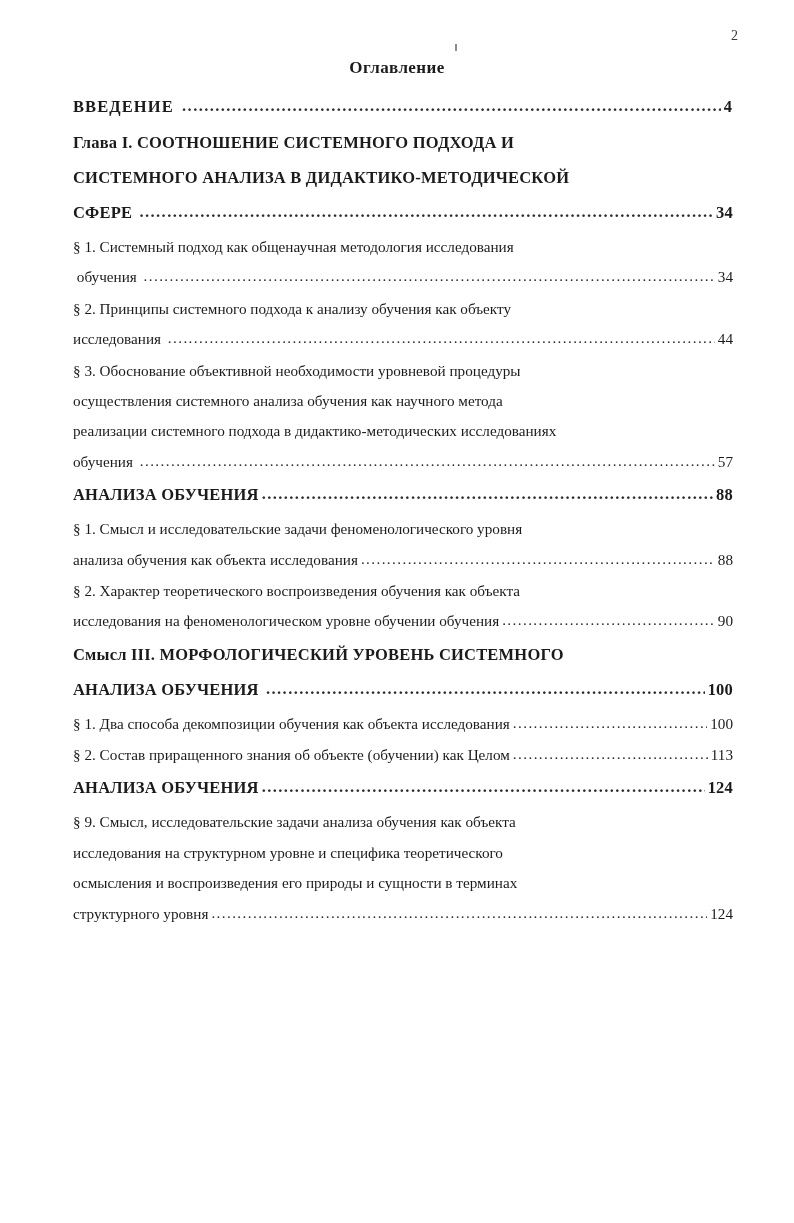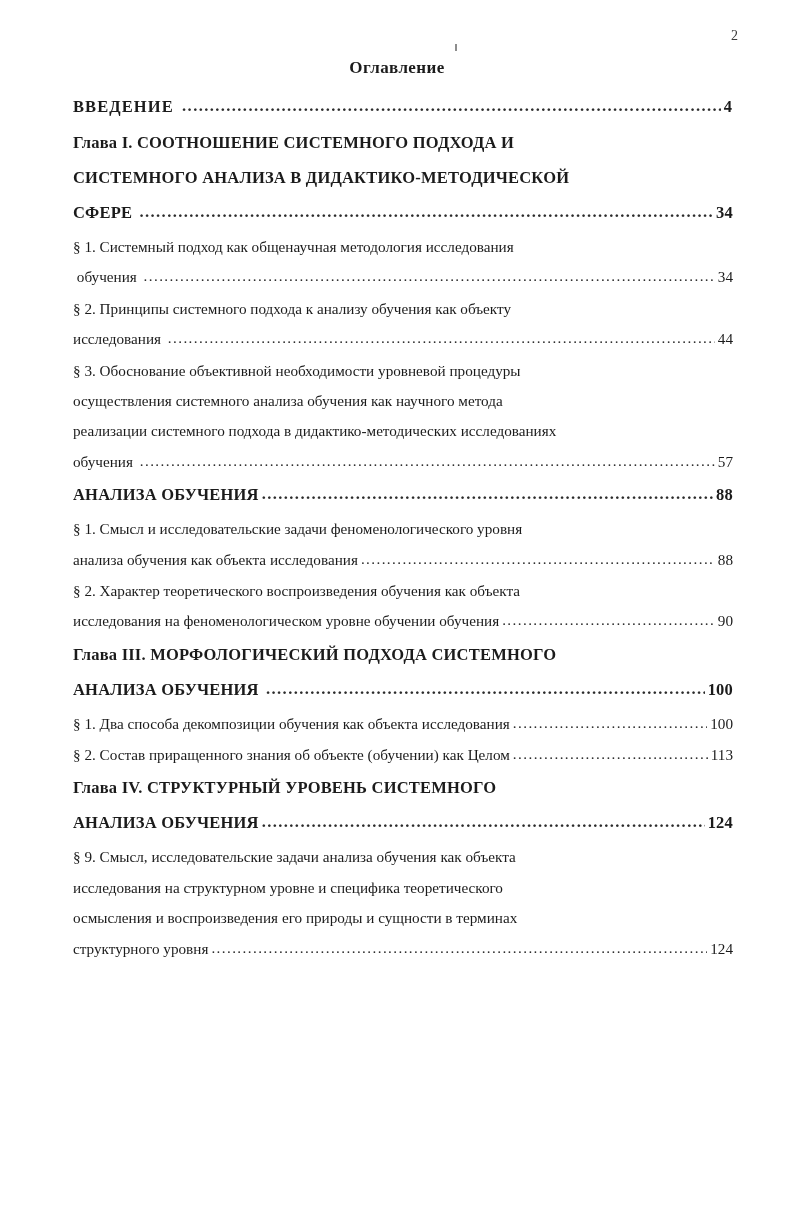--- a/index.html
+++ b/index.html
@@ -198,21 +198,21 @@
           <span class="txt">§ 2. Характер теоретического воспроизведения обучения как объекта</span>
         </div>
         <div class="line">
           <span class="txt">исследования на феноменологическом уровне обучении обучения</span>
           <span class="dots">........................................................................................................................................................................................................</span>
           <span class="pg">90</span>
         </div>
       </div>
       <div class="entry chapter">
         <div class="line plain">
-          <span class="txt">Глава III. МОРФОЛОГИЧЕСКИЙ ПОДХОДА СИСТЕМНОГО</span>
+          <span class="txt">Смысл III. МОРФОЛОГИЧЕСКИЙ УРОВЕНЬ СИСТЕМНОГО</span>
         </div>
         <div class="line">
           <span class="txt">АНАЛИЗА ОБУЧЕНИЯ </span>
           <span class="dots">........................................................................................................................................................................................................</span>
           <span class="pg">100</span>
         </div>
       </div>
       <div class="entry section">
         <div class="line">
           <span class="txt">§ 1. Два способа декомпозиции обучения как объекта исследования</span>
@@ -221,23 +221,20 @@
         </div>
       </div>
       <div class="entry section">
         <div class="line">
           <span class="txt">§ 2. Состав приращенного знания об объекте (обучении) как Целом</span>
           <span class="dots">........................................................................................................................................................................................................</span>
           <span class="pg">113</span>
         </div>
       </div>
       <div class="entry chapter">
-        <div class="line plain">
-          <span class="txt">Глава IV. СТРУКТУРНЫЙ УРОВЕНЬ СИСТЕМНОГО</span>
-        </div>
         <div class="line">
           <span class="txt">АНАЛИЗА ОБУЧЕНИЯ</span>
           <span class="dots">........................................................................................................................................................................................................</span>
           <span class="pg">124</span>
         </div>
       </div>
       <div class="entry section">
         <div class="line plain">
           <span class="txt">§ 9. Смысл, исследовательские задачи анализа обучения как объекта</span>
         </div>

